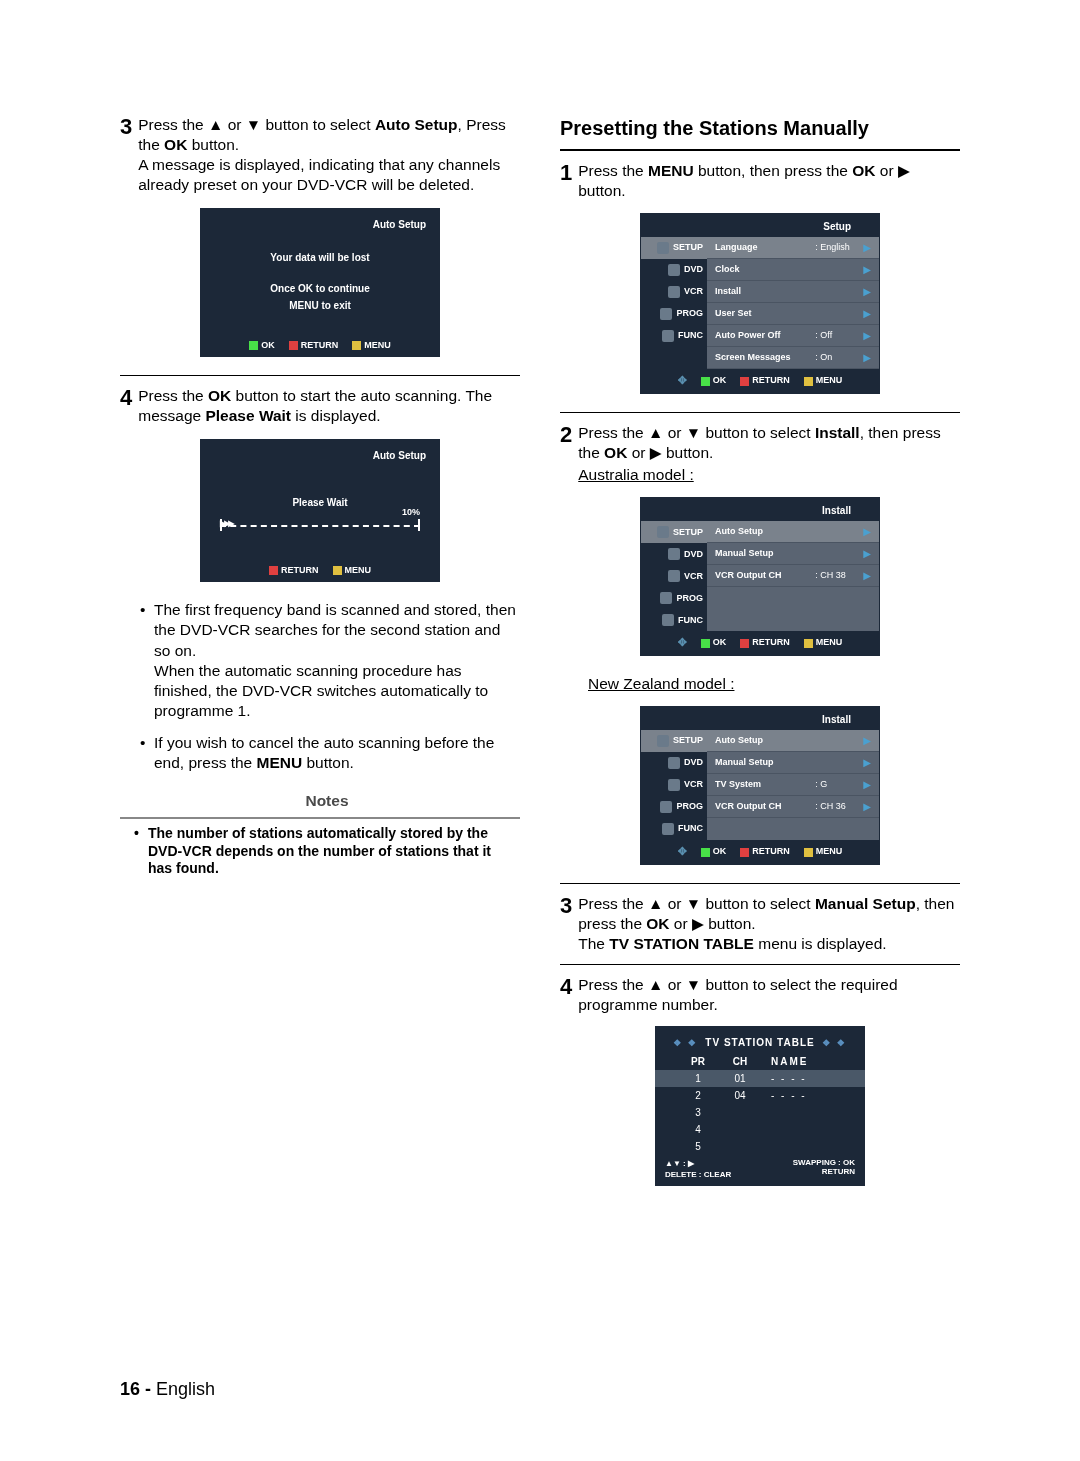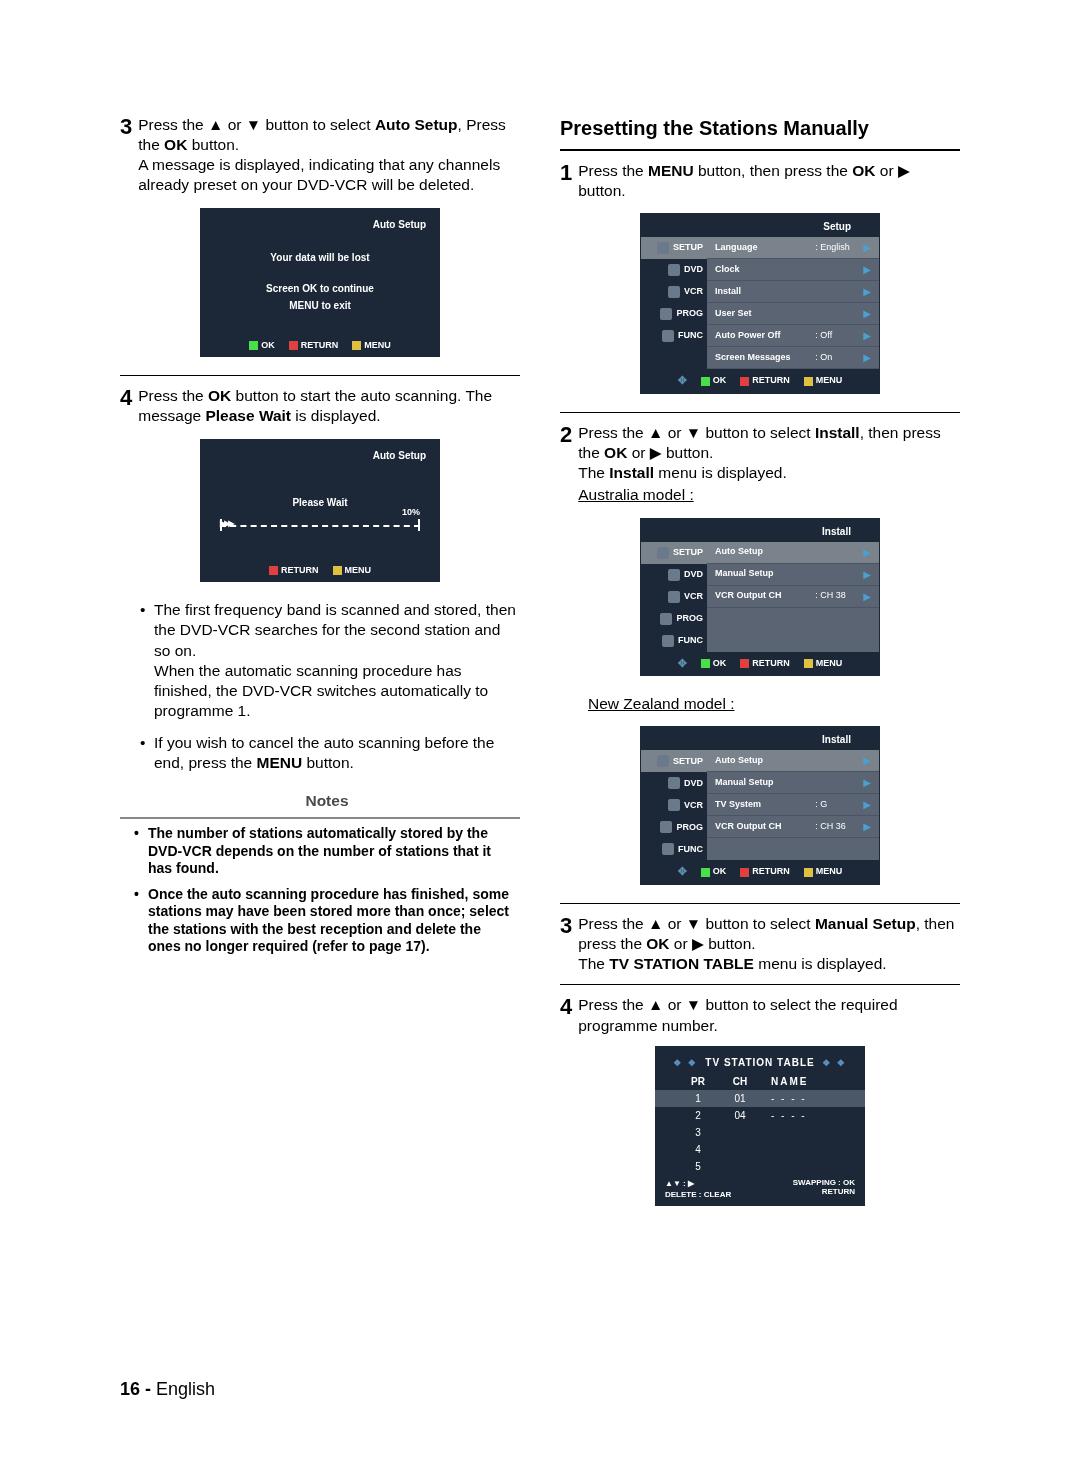--- a/index.html
+++ b/index.html
@@ -125,21 +125,21 @@
       <div class="step-body">
         <span>Press the </span><span>▲</span><span> or </span><span>▼</span><span> button to select </span><span class="bold">Auto Setup</span><span>, Press the </span><span class="bold">OK</span><span> button.</span>
         <div>A message is displayed, indicating that any channels already preset on your DVD-VCR will be deleted.</div>
       </div>
     </div>
 
     <div class="osd-plain">
       <div class="osd-simple">
         <div class="title">Auto Setup</div>
         <div class="center" style="margin-top:8px">Your data will be lost</div>
-        <div class="sub"><span>Screen </span><span>OK</span><span> to continue</span></div>
+        <div class="sub"><span>Once </span><span>OK</span><span> to continue</span></div>
         <div class="sub2"><span>MENU</span><span> to exit</span></div>
       </div>
       <div class="osd-footer">
         <span class="fitem">
             <span class="fi-icon fi-ok"></span>
             <span>OK</span>
           </span>
         <span class="fitem">
             <span class="fi-icon fi-return"></span>
             <span>RETURN</span>
@@ -191,21 +191,20 @@
 When the automatic scanning procedure has finished, the DVD-VCR switches automatically to programme 1.</li>
       <li>
         <span>If you wish to cancel the auto scanning before the end, press the </span><span class="bold">MENU</span><span> button.</span>
       </li>
     </ul>
 
     <div class="notes-h">Notes</div>
     <div class="notes-line"></div>
     <ul class="notes-list">
       <li>The number of stations automatically stored by the DVD-VCR depends on the number of stations that it has found.</li>
-      <li>Once the auto scanning procedure has finished, some stations may have been stored more than once; select the stations with the best reception and delete the ones no longer required (refer to page 17).</li>
     </ul>
   </div>
 
   <div class="col">
     <h2 class="section">Presetting the Stations Manually</h2>
     <hr class="hr-heavy">
 
     <div class="step">
       <div class="step-num">1</div>
       <div class="step-body">
@@ -272,21 +271,20 @@
           </span>
       </div>
     </div>
 
     <hr class="hr">
 
     <div class="step">
       <div class="step-num">2</div>
       <div class="step-body">
         <span>Press the </span><span>▲</span><span> or </span><span>▼</span><span> button to select </span><span class="bold">Install</span><span>, then press the </span><span class="bold">OK</span><span> or </span><span>▶</span><span> button.</span>
-        <div><span>The </span><span class="bold">Install</span><span> menu is displayed.</span></div>
         <div class="underline" style="margin-top:2px">Australia model :</div>
       </div>
     </div>
 
     <div class="osd">
       <div class="osd-header">Install</div>
       <div class="osd-body">
         <div class="osd-sidebar" id="tabs-aus">
             <div class="osd-tab active"><span class="tabicon"></span>SETUP</div>
             <div class="osd-tab"><span class="tabicon"></span>DVD</div>

